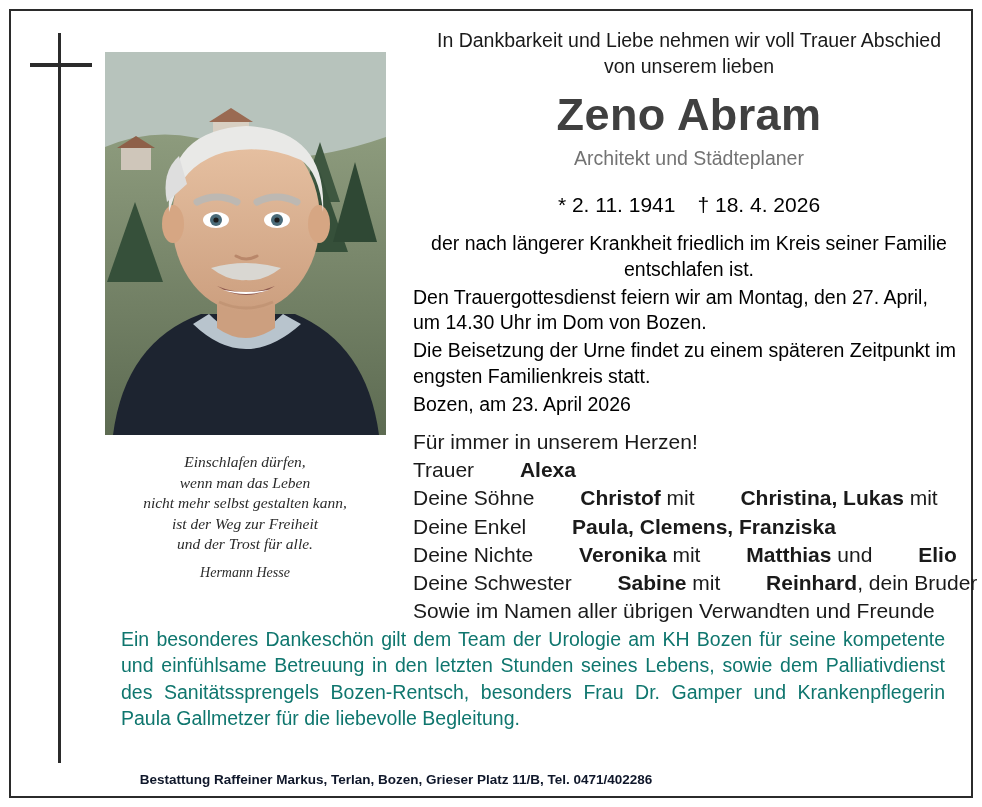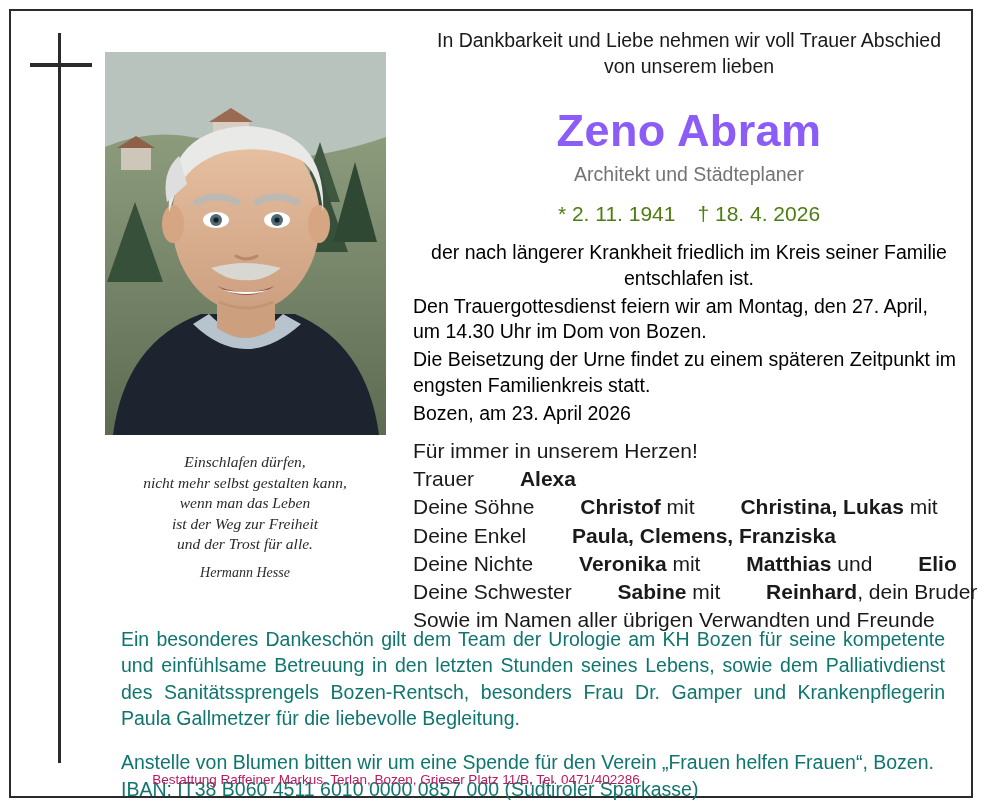--- a/index.html
+++ b/index.html
@@ -103,35 +103,35 @@
     text-align: center;
     font-size: 19.5px;
     line-height: 1.32;
     color: #1a1a1a;
   }
   .name {
     text-align: center;
     font-size: 45px;
     font-weight: bold;
     letter-spacing: 0.4px;
-    margin-top: 28px;
+    margin-top: 12px;
     line-height: 1.05;
-    color: #8b5cf6;
+    color: #404040;
   }
   .profession {
     text-align: center;
     font-size: 19.5px;
     margin-top: 8px;
     color: #737373;
   }
   .dates {
     text-align: center;
     font-size: 21px;
-    margin-top: 16px;
-    color: #4d7c0f;
+    margin-top: 23px;
+    color: #000000;
   }
   .dates .gap { display: inline-block; width: 22px; }
   .para {
     font-size: 19.5px;
     line-height: 1.33;
     margin-top: 14px;
     color: #000000;
   }
   .para.centered-first { text-align: center; }
   .para.left { text-align: left; }
@@ -160,22 +160,22 @@
   }
   .bottom p.second { margin-top: 18px; text-align: left; }
 
   .footer {
     position: absolute;
     left: 0;
     top: 772px;
     width: 792px;
     text-align: center;
     font-size: 13.5px;
-    font-weight: normal;
-    color: #be185d;
+    font-weight: bold;
+    color: #0f172a;
   }
 </style>
 </head>
 <body>
 
 <div class="page">
   <div class="frame"></div>
 
   <div class="inner-content">
 
@@ -243,22 +243,22 @@
 
         <path d="M112 234 Q141 252 170 234 Q141 246 112 234 Z" fill="#8f5a50"></path>
         <path d="M118 238 Q141 246 164 238 Q141 242 118 238 Z" fill="#ffffff"></path>
 
         <path d="M114 250 Q141 262 168 250" stroke="#bb8e6e" stroke-width="3" fill="none" opacity="0.6"></path>
       </svg>
     </div>
 
     <div class="quote">
       <div>Einschlafen dürfen,</div>
+      <div>wenn man das Leben</div>
       <div>nicht mehr selbst gestalten kann,</div>
-      <div>wenn man das Leben</div>
       <div>ist der Weg zur Freiheit</div>
       <div>und der Trost für alle.</div>
       <div class="author">Hermann Hesse</div>
     </div>
 
     <div class="right-col">
       <div class="intro">
         <div>In Dankbarkeit und Liebe nehmen wir voll Trauer Abschied</div>
         <div>von unserem lieben</div>
       </div>
@@ -309,21 +309,17 @@
         <div>
           <span>Deine Schwester </span><b>Sabine</b><span> mit </span><b>Reinhard</b><span>, dein Bruder </span><b>Martin</b>
         </div>
 
         <div>Sowie im Namen aller übrigen Verwandten und Freunde</div>
       </div>
     </div>
 
     <div class="bottom">
       <p>Ein besonderes Dankeschön gilt dem Team der Urologie am KH Bozen für seine kompetente und einfühlsame Betreuung in den letzten Stunden seines Lebens, sowie dem Palliativdienst des Sanitätssprengels Bozen-Rentsch, besonders Frau Dr. Gamper und Krankenpflegerin Paula Gallmetzer für die liebevolle Begleitung.</p>
-      <p class="second">
-        <span>Anstelle von Blumen bitten wir um eine Spende für den Verein „Frauen helfen Frauen“, Bozen.</span><br>
-        <span>IBAN: IT38 B060 4511 6010 0000 0857 000 (Südtiroler Sparkasse)</span>
-      </p>
     </div>
 
     <div class="footer">Bestattung Raffeiner Markus, Terlan, Bozen, Grieser Platz 11/B, Tel. 0471/402286</div>
   </div>
 </div>
 
 </body></html>

